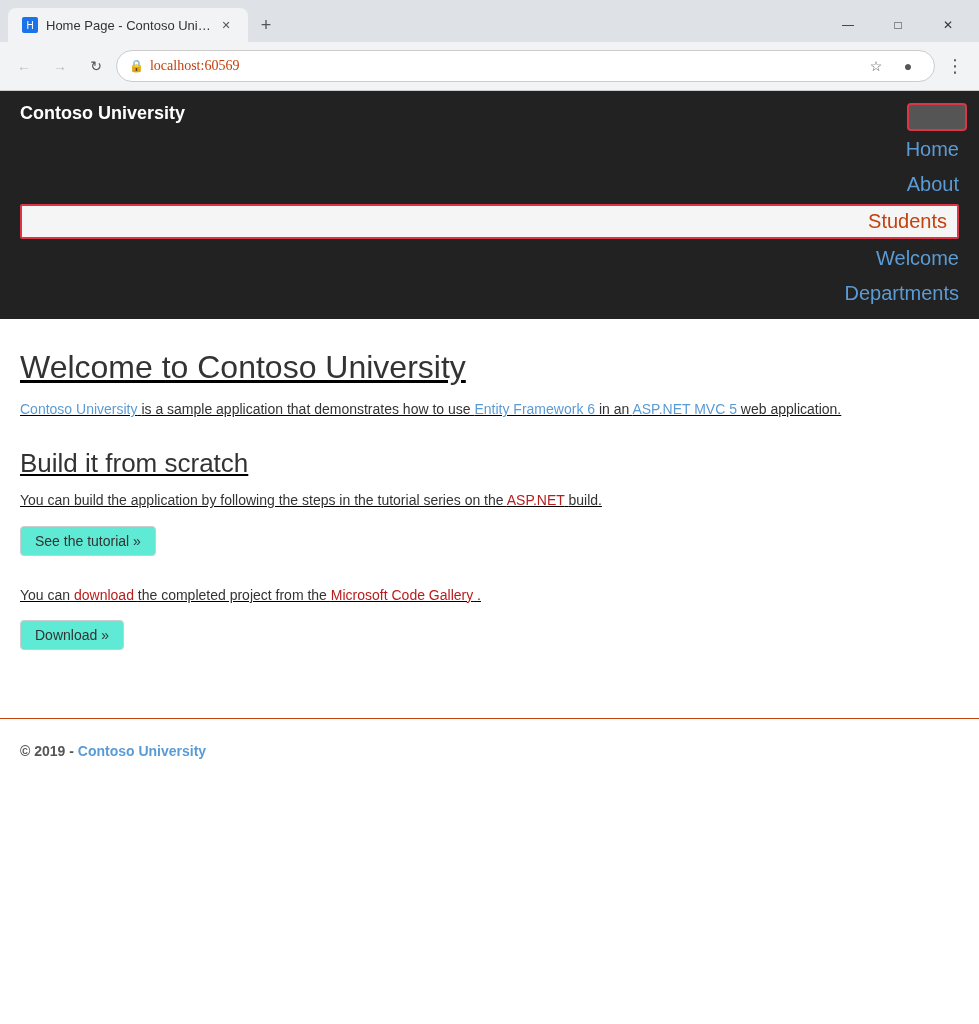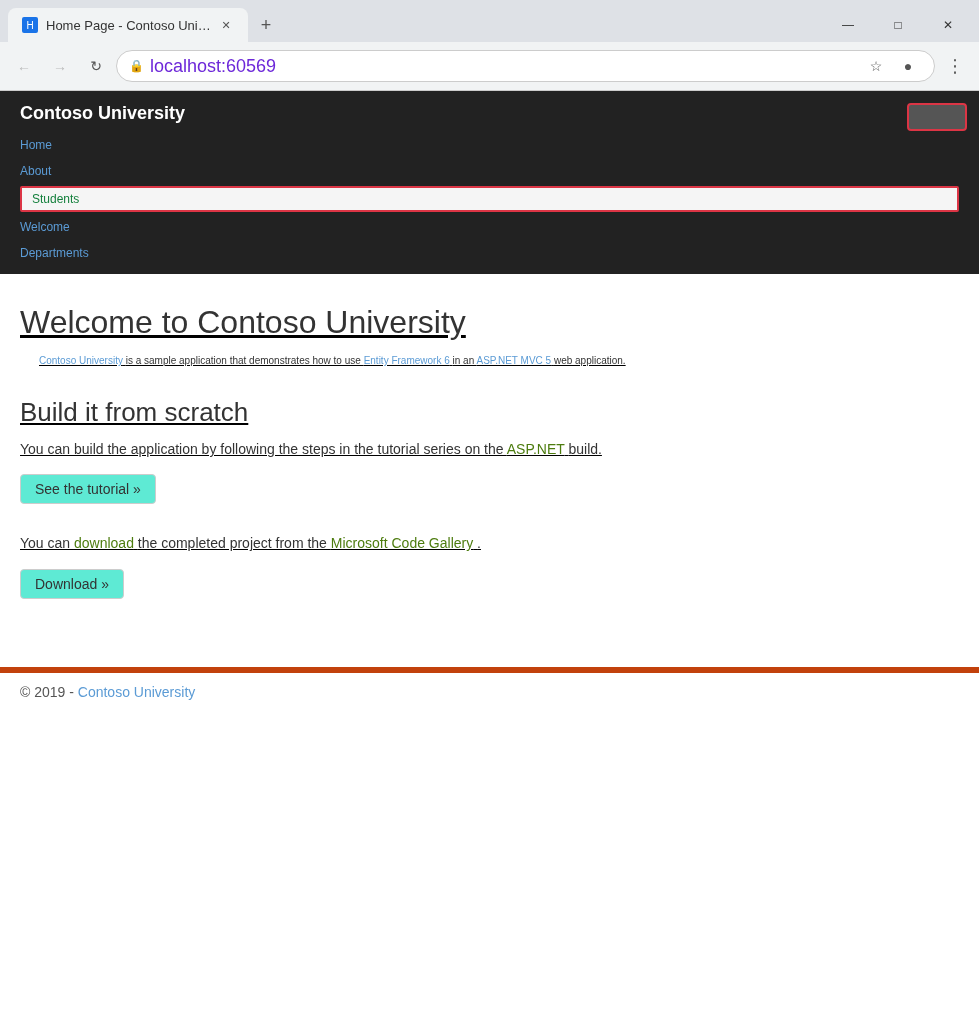--- a/index.html
+++ b/index.html
@@ -120,22 +120,23 @@
       border-radius: 20px;
       padding: 4px 12px;
       height: 32px;
       gap: 6px;
     }
     .address-box .lock-icon {
       color: #555;
       font-size: 12px;
     }
     .address-text {
-      font-size: 18px;
-      color: #6d28d9;
+      font-size: 14px;
+      color: #c2410c;
+      font-family: Liberation Serif, serif;
     }
     .address-right-icons {
       margin-left: auto;
       display: flex;
       gap: 4px;
     }
     .addr-icon-btn {
       width: 28px;
       height: 28px;
       display: flex;
@@ -172,27 +173,28 @@
       color: #fff;
     }
     .navbar-links {
       display: flex;
       flex-direction: column;
       padding-bottom: 8px;
     }
     .nav-link {
       padding: 6px 20px;
       color: #5b9bd5;
-      font-size: 12px;
-      text-decoration: none;
-      cursor: pointer;
+      font-size: 20px;
+      text-decoration: none;
+      cursor: pointer;
+      text-align: right;
     }
     .nav-link.active {
       background: #f5f5f5;
-      color: #15803d;
+      color: #c2410c;
       border: 2px solid #dc3545;
       display: inline-block;
       padding: 4px 10px;
       margin: 2px 20px;
       border-radius: 2px;
     }
     .navbar-right-btn {
       position: absolute;
       top: 12px;
       right: 12px;
@@ -210,65 +212,65 @@
       max-width: 960px;
       text-decoration: underline;
     }
     .welcome-title {
       font-size: 32px;
       font-weight: 400;
       color: #333;
       margin-bottom: 12px;
     }
     .intro-text {
-      font-size: 10px;
+      font-size: 14px;
       color: #333;
       line-height: 1.6;
       margin-bottom: 28px;
-      margin-left: 19px;
     }
     .intro-text a {
       color: #5b9bd5;
       text-decoration: none;
     }
     .section-title {
       font-size: 26px;
       font-weight: 400;
       color: #333;
       margin-bottom: 10px;
     }
     .section-text {
       font-size: 14px;
       color: #333;
       line-height: 1.6;
       margin-bottom: 14px;
     }
     .section-text a {
-      color: #4d7c0f;
+      color: #b91c1c;
       text-decoration: none;
     }
     .action-btn {
       display: inline-block;
       padding: 6px 14px;
       border: 1px solid #ccc;
       border-radius: 4px;
       background: #5eead4;
       color: #333;
       font-size: 14px;
       cursor: pointer;
       text-decoration: none;
       margin-bottom: 28px;
     }
 
     .footer {
-      border-top: 6px solid #c2410c;
-      padding: 11px 20px;
+      border-top: 1px solid #c2410c;
+      padding: 24px 20px;
       font-size: 14px;
       color: #555;
       margin-top: 20px;
+      font-weight: bold;
     }
     .footer a {
       color: #5b9bd5;
       text-decoration: none;
     }
   </style>
 </head>
 <body>
 
 <div class="browser-chrome">

